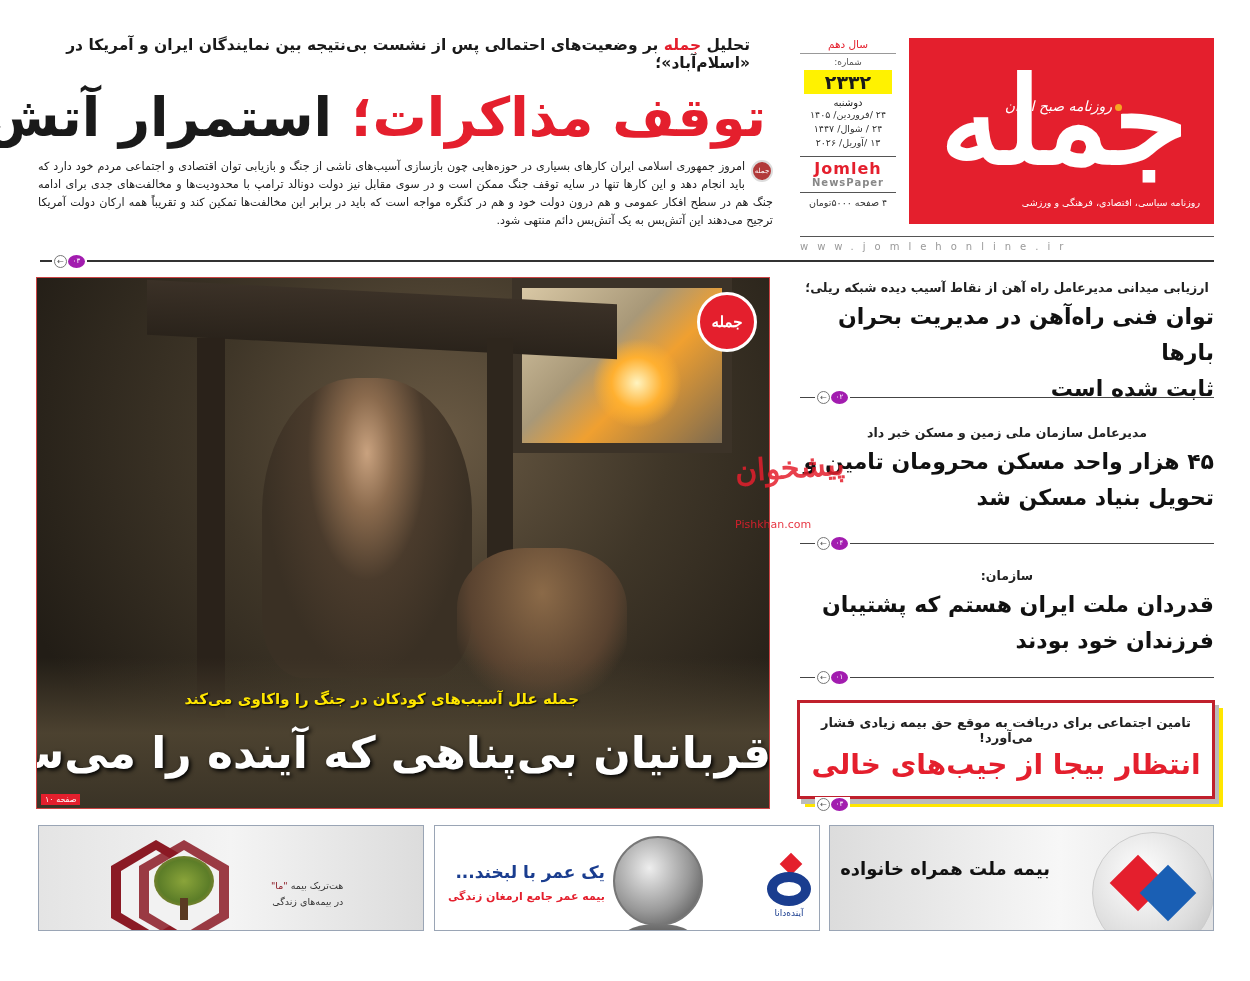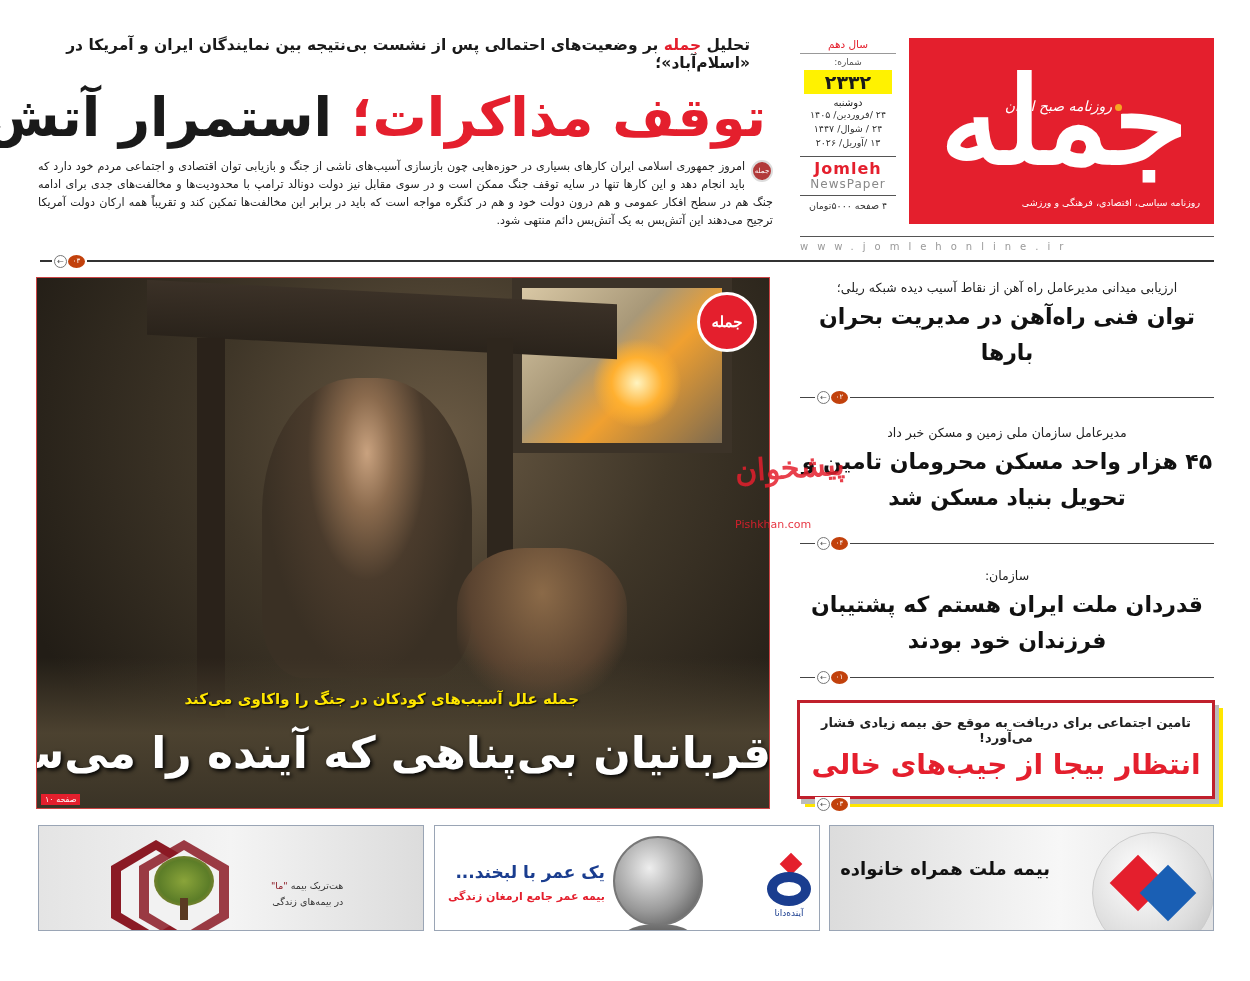--- a/index.html
+++ b/index.html
@@ -17,41 +17,41 @@
   .logo-sub { position: absolute; right: 14px; bottom: 16px; color: #fff; font-size: 9.5px; direction: rtl; }
 
   .issue-col { left: 800px; top: 38px; width: 96px; text-align: center; direction: rtl; }
   .year { color: #e41f2d; font-size: 10.5px; padding-bottom: 3px; border-bottom: 1px solid #999; letter-spacing: 2px; }
   .issue-lbl { font-size: 9px; color: #555; margin-top: 3px; letter-spacing: 2px; }
   .issue-num { background: #fff200; font-weight: bold; font-size: 19px; margin: 3px 4px; padding: 1px 9px; }
   .day { font-size: 10px; margin-top: 2px; letter-spacing: 2px; }
   .date-line { font-size: 9.5px; color: #333; line-height: 14px; }
   .brand-en { border-top: 1px solid #555; margin-top: 6px; padding-top: 4px; direction: ltr; }
   .brand-en .j { color: #e41f2d; font-weight: bold; font-size: 16px; letter-spacing: 1px; line-height: 16px; }
-  .brand-en .n { color: #888; font-weight: normal; font-size: 12px; letter-spacing: 1px; text-align: center; }
+  .brand-en .n { color: #888; font-weight: bold; font-size: 10px; letter-spacing: 1px; text-align: center; }
   .price { border-top: 1px solid #555; margin-top: 4px; padding-top: 4px; font-size: 9.5px; color: #333; }
 
   .web { left: 800px; top: 241px; width: 414px; text-align: left; font-size: 10px; color: #999; letter-spacing: 9px; direction: ltr; }
   .web-line { left: 800px; top: 236px; width: 414px; height: 1px; background: #555; }
 
   
   .kicker { left: 40px; top: 36px; width: 710px; text-align: right; direction: rtl; font-weight: bold; font-size: 15.5px; color: #1a1a1a; }
   .kicker .red { color: #e41f2d; }
   .headline { left: 36px; top: 78px; width: 730px; height: 80px; text-align: right; direction: rtl;
     font-weight: bold; font-size: 54px; line-height: 80px; letter-spacing: -2px; white-space: nowrap; }
   .headline .red { color: #e41f2d; }
   .lead { left: 38px; top: 158px; width: 735px; direction: rtl; text-align: justify; font-size: 11.2px; line-height: 18px; color: #222; }
   .lead-logo { float: right; width: 22px; height: 22px; border-radius: 50%; background: #b23a3a; border: 2px solid #ddd;
     margin-left: 6px; margin-top: 2px; color: #fff; font-size: 7px; text-align: center; line-height: 18px; }
 
   .rule-main { left: 40px; top: 260px; width: 1174px; height: 2px; background: #333; }
 
   .arrow-badge { position: absolute; height: 14px; display: flex; align-items: center; gap: 1px; background: #fff; padding: 0 2px; }
   .arrow-badge .circ { width: 13px; height: 13px; border-radius: 50%; border: 1px solid #777; font-size: 8px; line-height: 11px; text-align: center; color: #555; background: #fff; }
-  .arrow-badge .num { width: 17px; height: 13px; border-radius: 50%; background: #c2410c; color: #fff; font-size: 7px; line-height: 13px; text-align: center; }
+  .arrow-badge .num { width: 17px; height: 13px; border-radius: 50%; background: #a21caf; color: #fff; font-size: 7px; line-height: 13px; text-align: center; }
 
   
   .photo { left: 36px; top: 277px; width: 734px; height: 532px; border: 1px solid #c44; overflow: hidden;
     background: radial-gradient(ellipse at 55% 30%, #6a5a44 0%, #3f3628 40%, #221d16 80%); }
   .photo .table-top { position: absolute; left: 110px; top: 14px; width: 470px; height: 55px; background: linear-gradient(#3b3127, #2a231b); transform: skewY(3deg); }
   .photo .leg1 { position: absolute; left: 160px; top: 60px; width: 28px; height: 380px; background: #2a221a; }
   .photo .leg2 { position: absolute; left: 450px; top: 60px; width: 26px; height: 260px; background: #2e261d; }
   .photo .window { position: absolute; left: 475px; top: 0; width: 220px; height: 175px; background: linear-gradient(135deg, #d9c8a5, #a89878 40%, #f0a030 60%, #7c6a50); border: 10px solid #3c3328; }
   .photo .blast { position: absolute; left: 555px; top: 60px; width: 90px; height: 90px; border-radius: 50%; background: radial-gradient(#fff4c0, #ffb030 40%, rgba(200,90,20,0.0) 70%); }
   .photo .child { position: absolute; left: 225px; top: 100px; width: 210px; height: 300px; border-radius: 45% 45% 20% 20%; background: radial-gradient(ellipse at 50% 25%, #c9a27f 0%, #8a6a4d 18%, #4a3b2c 40%, #3a3024 70%); }
@@ -59,22 +59,22 @@
   .photo .floor { position: absolute; left: 0; bottom: 0; width: 100%; height: 150px; background: linear-gradient(rgba(0,0,0,0), #4c4230 50%, #3a3326); }
   .photo-badge { position: absolute; left: 660px; top: 14px; width: 60px; height: 60px; border-radius: 50%; background: #e41f2d; border: 3px solid #fff;
     color: #fff; font-weight: bold; font-size: 15px; line-height: 54px; text-align: center; direction: rtl; font-family: "DejaVu Serif", serif; }
   .photo-kicker { position: absolute; right: 190px; top: 412px; color: #ffe600; font-weight: bold; font-size: 15px; direction: rtl; text-shadow: 1px 1px 2px #000; }
   .photo-headline { position: absolute; left: 0; top: 440px; width: 734px; text-align: center; color: #fff; font-weight: bold;
     font-size: 44px; line-height: 70px; direction: rtl; text-shadow: 2px 2px 4px #000; letter-spacing: -1px; white-space: nowrap; }
   .photo-page { position: absolute; left: 4px; bottom: 3px; background: #e41f2d; color: #fff; font-size: 8px; padding: 1px 4px; direction: rtl; }
 
   
   .story { left: 800px; width: 414px; text-align: center; direction: rtl; }
-  .story .sk { font-weight: normal; font-size: 12.5px; color: #222; margin-bottom: 4px; }
-  .story .sh { font-weight: bold; font-size: 22px; line-height: 36px; color: #111; letter-spacing: -0.5px; }
+  .story .sk { font-weight: bold; font-size: 12.5px; color: #222; margin-bottom: 4px; }
+  .story .sh { font-weight: bold; font-size: 22px; line-height: 36px; color: #111; letter-spacing: -0.5px; text-align: right; }
   .story-rule { left: 800px; width: 414px; height: 1px; background: #444; }
 
   .watermark { left: 735px; top: 450px; color: #e41f2d; direction: rtl; font-family: "DejaVu Serif", serif; font-size: 30px; font-weight: bold; opacity: 0.85; transform: rotate(-4deg); }
   .watermark-en { left: 735px; top: 518px; color: #e41f2d; font-size: 11px; opacity: 0.9; }
 
   .boxed { left: 797px; top: 700px; width: 418px; height: 99px; border: 3px solid #c0202c; background: #fff;
     box-shadow: 4px 5px 0 #bbb, 8px 8px 0 #ffe600; direction: rtl; text-align: center; }
   .boxed .sk { font-weight: bold; font-size: 13px; margin-top: 12px; color: #222; }
   .boxed .sh { font-weight: bold; font-size: 28px; color: #e41f2d; line-height: 40px; letter-spacing: -0.5px; }
 
@@ -167,20 +167,21 @@
   <div class="floor"></div>
   <div class="photo-badge">جمله</div>
   <div class="photo-kicker">جمله علل آسیب‌های کودکان در جنگ را واکاوی می‌کند</div>
   <div class="photo-headline">قربانیان بی‌پناهی که آینده را می‌سازند</div>
   <div class="photo-page">صفحه ۱۰</div>
 </div>
 
 <div class="abs story" style="top:280px;">
   <div class="sk">ارزیابی میدانی مدیرعامل راه آهن از نقاط آسیب دیده شبکه ریلی؛</div>
   <div class="sh">توان فنی راه‌آهن در مدیریت بحران بارها</div>
+  <div class="sh">ثابت شده است</div>
 </div>
 <div class="abs story-rule" style="top:397px;"></div>
 <div class="arrow-badge" style="left:815px; top:390px;">
   <span class="circ">←</span>
   <span class="num">۰۲</span>
 </div>
 
 <div class="abs story" style="top:425px;">
   <div class="sk">مدیرعامل سازمان ملی زمین و مسکن خبر داد</div>
   <div class="sh">۴۵ هزار واحد مسکن محرومان تامین و</div>

